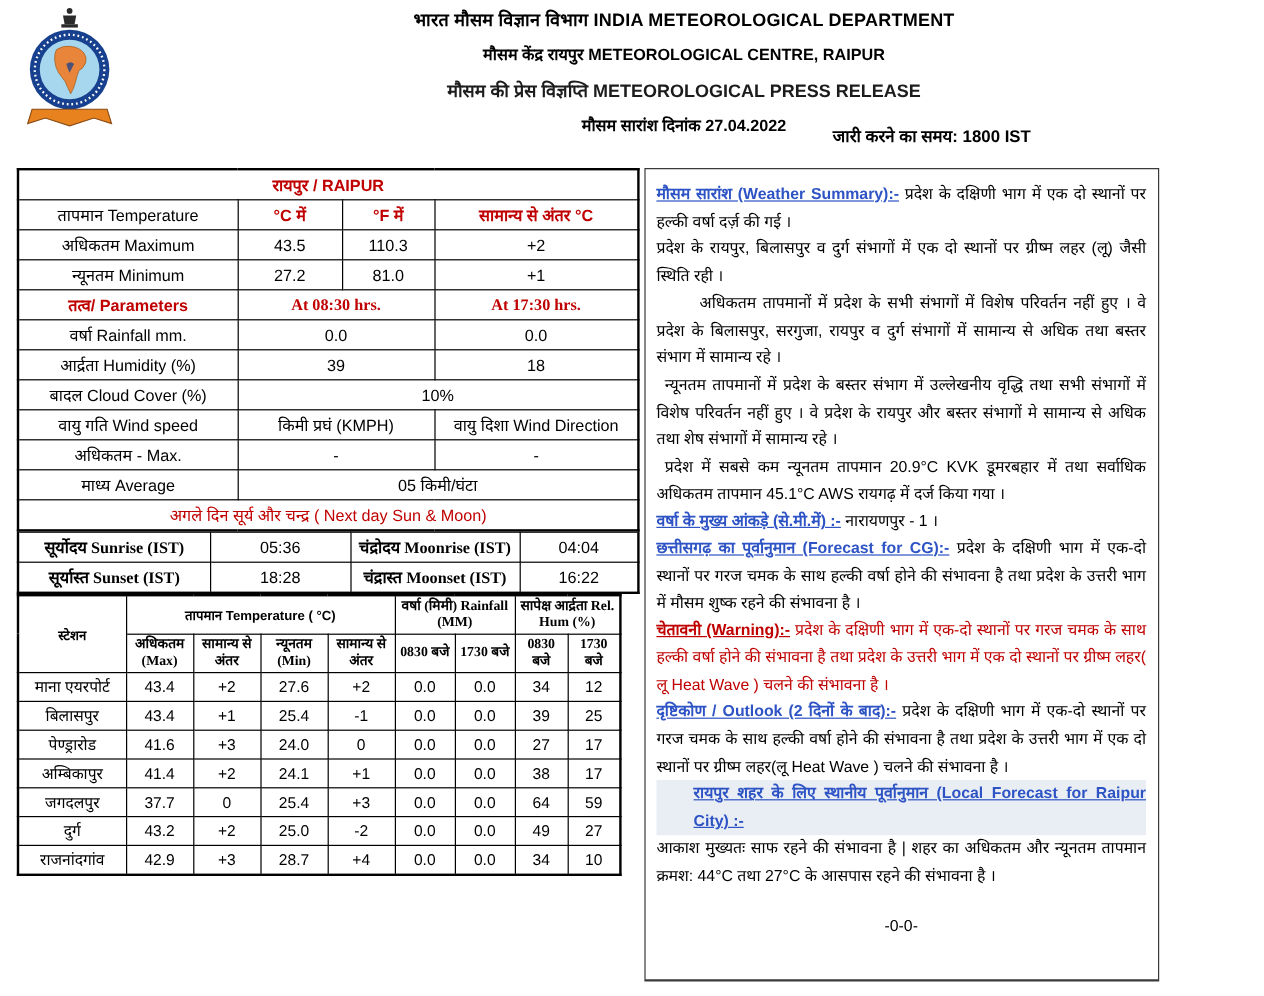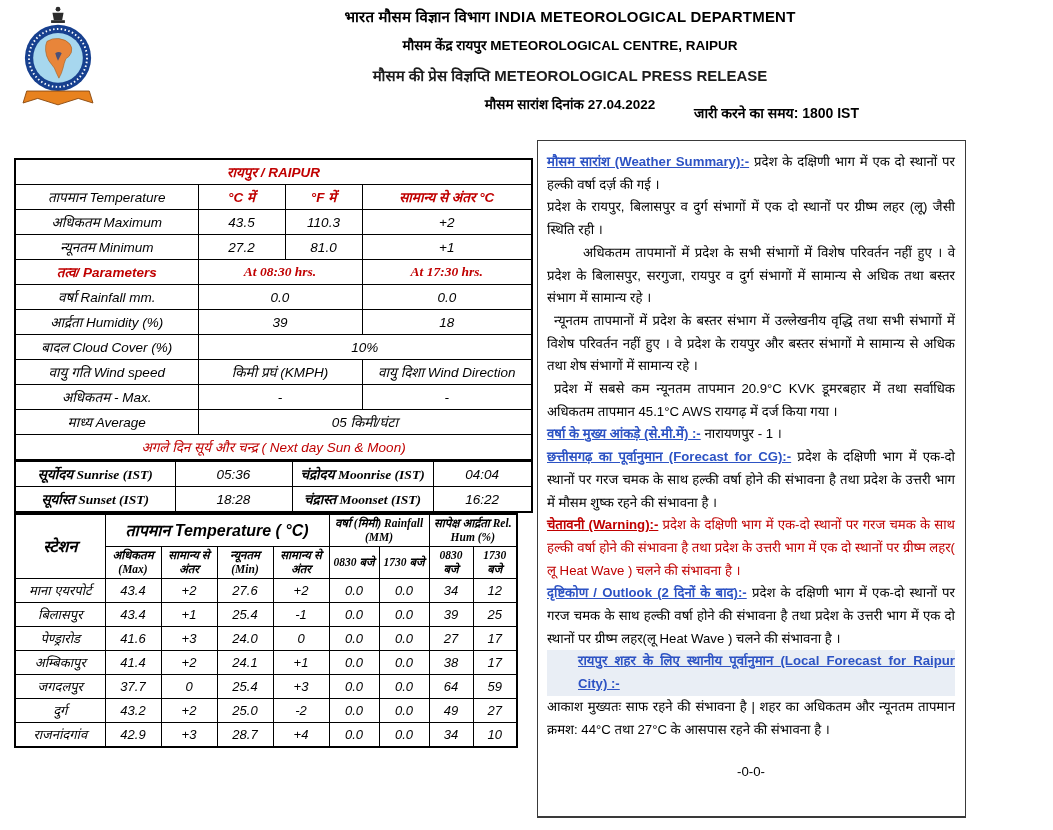--- a/index.html
+++ b/index.html
@@ -9,39 +9,39 @@
   .masthead{position:absolute;top:0;left:0;width:867px;height:138px;}
   .logo{position:absolute;left:12px;top:5px;width:92px;height:104px;}
   .titles{position:absolute;left:120px;top:6px;width:900px;text-align:center;}
   .t1{font-size:15px;font-weight:bold;letter-spacing:.2px;}
   .t2{font-size:13.5px;font-weight:bold;margin-top:10px;}
   .t3{font-size:15px;font-weight:bold;margin-top:11px;color:#1c1c1c;}
   .t4{font-size:13.5px;font-weight:bold;margin-top:10px;}
   .issue{position:absolute;top:103px;right:8px;font-size:14px;font-weight:bold;text-align:right;}
 
   
-  .leftcol{position:absolute;left:14px;top:158px;width:517px;font-style:italic;}
+  .leftcol{position:absolute;left:14px;top:140px;width:517px;}
   table{border-collapse:collapse;table-layout:fixed;}
   .tbl{border:2px solid #000;}
   .tbl td{border:1px solid #000;text-align:center;vertical-align:middle;padding:1px 3px;font-size:13.5px;height:22px;overflow:hidden;}
   .tbl .lbl{font-size:13.5px;}
   .red{color:#c00000;}
   .b{font-weight:bold;}
   .serif{font-family:"Liberation Serif",serif;}
   .main{width:517px;}
   .main col.c1{width:183px;} .main col.c2{width:87px;} .main col.c3{width:77px;} .main col.c4{width:170px;}
   .sunmoon{width:517px;border-top:none;}
   .sunmoon col.s1{width:160px;} .sunmoon col.s2{width:117px;} .sunmoon col.s3{width:141px;} .sunmoon col.s4{width:99px;}
   .station{width:503px;border-top-width:2px;}
   .station td{font-size:13px;}
   .station col.k0{width:90px;}
   .station col.k1,.station col.k2,.station col.k3,.station col.k4{width:56px;}
   .station col.k5,.station col.k6{width:50px;}
   .station col.k7,.station col.k8{width:44px;}
-  .station .hdr{font-weight:bold;font-size:16px;}
+  .station .hdr{font-weight:bold;font-size:11px;}
   .station .hdr2{font-weight:bold;font-size:11.5px;font-family:"Liberation Serif",serif;line-height:1.25;}
   .station .data{height:21px;}
 
   
   .rightbox{position:absolute;left:537px;top:140px;width:429px;height:678px;box-sizing:border-box;
     border:1px solid #3a3a3a;border-bottom:2px solid #3a3a3a;padding:10px 10px 0 9px;
     font-size:13.2px;line-height:1.72;text-align:justify;}
   .rightbox p{margin:0;}
   .bluehead{color:#2d53c4;text-decoration:underline;font-weight:bold;}
   .redhead{color:#c00000;text-decoration:underline;font-weight:bold;}

